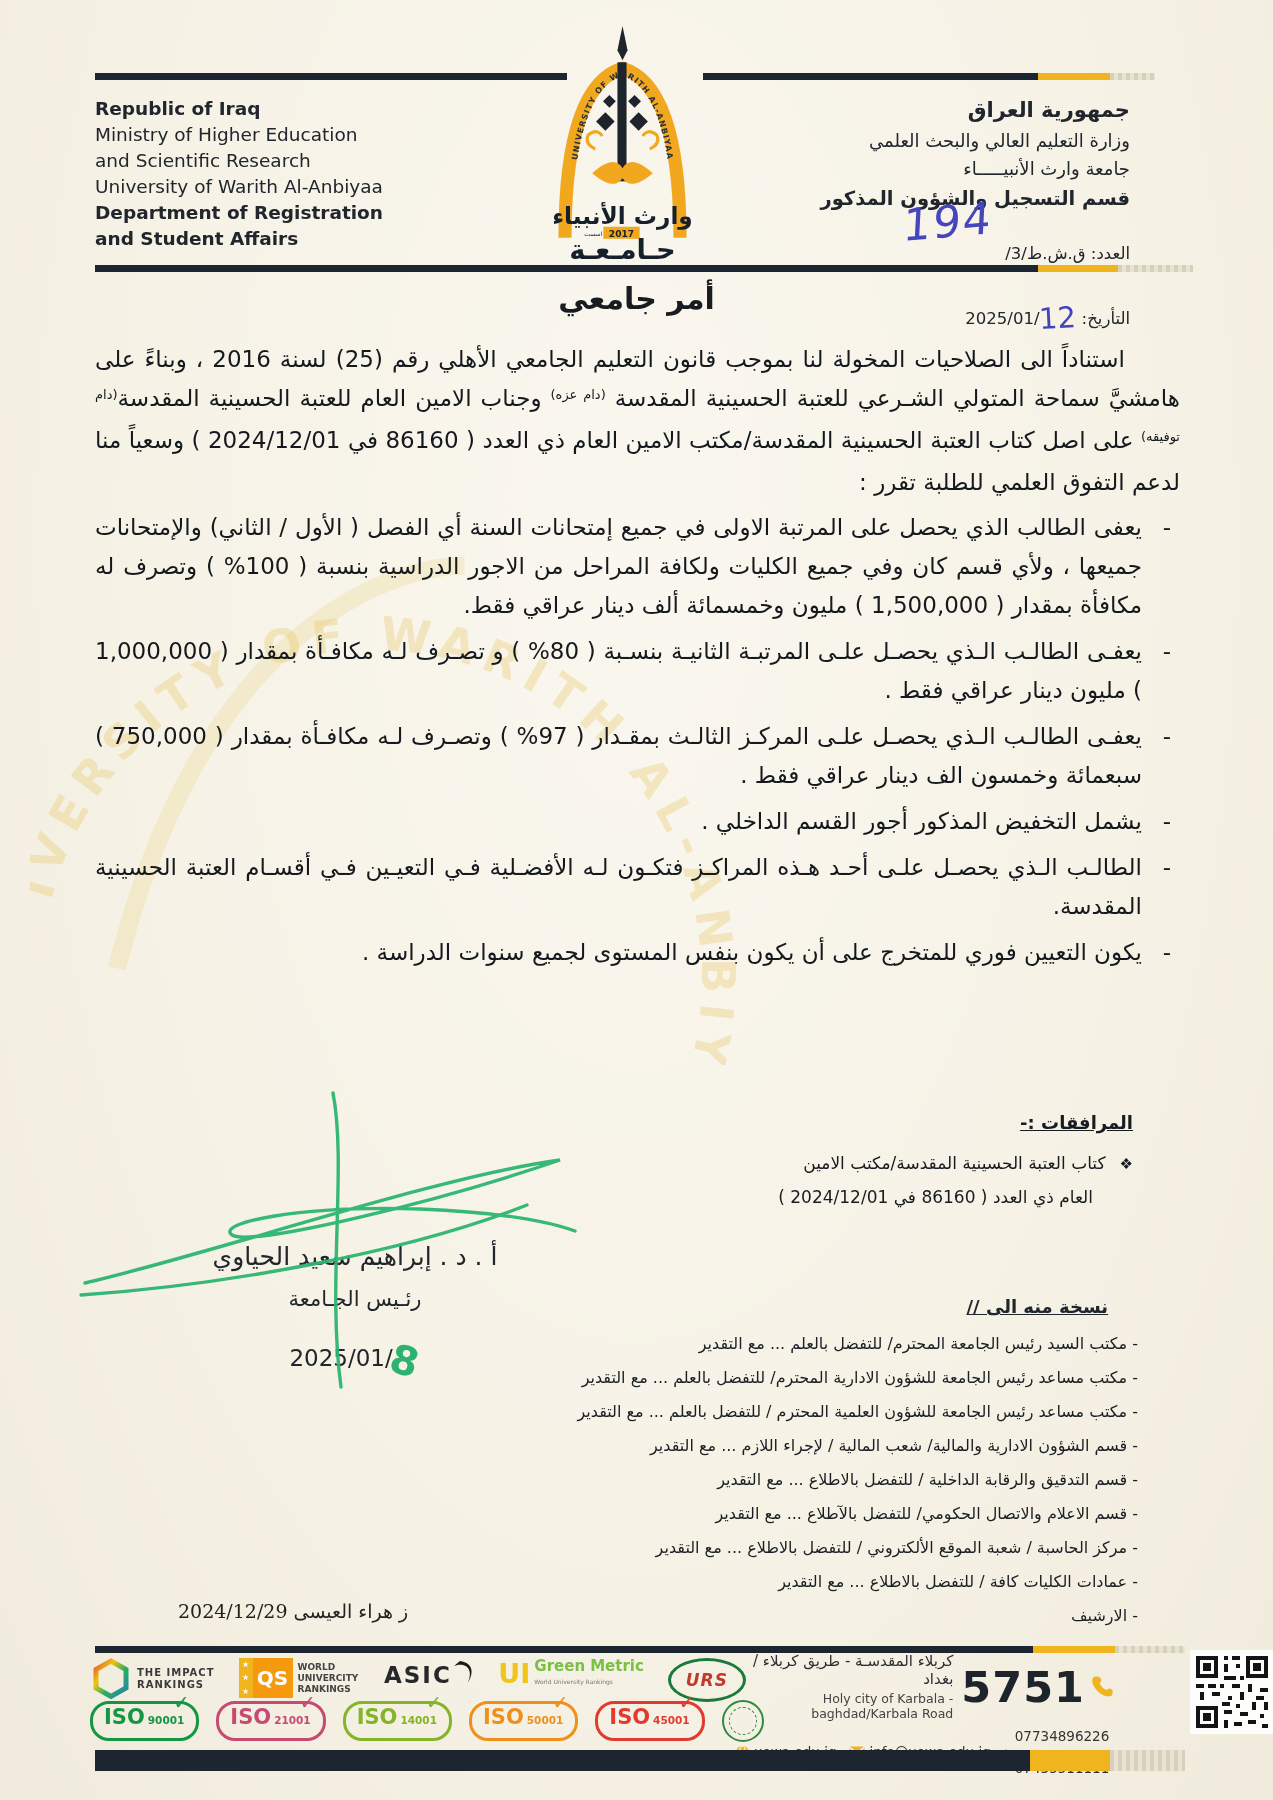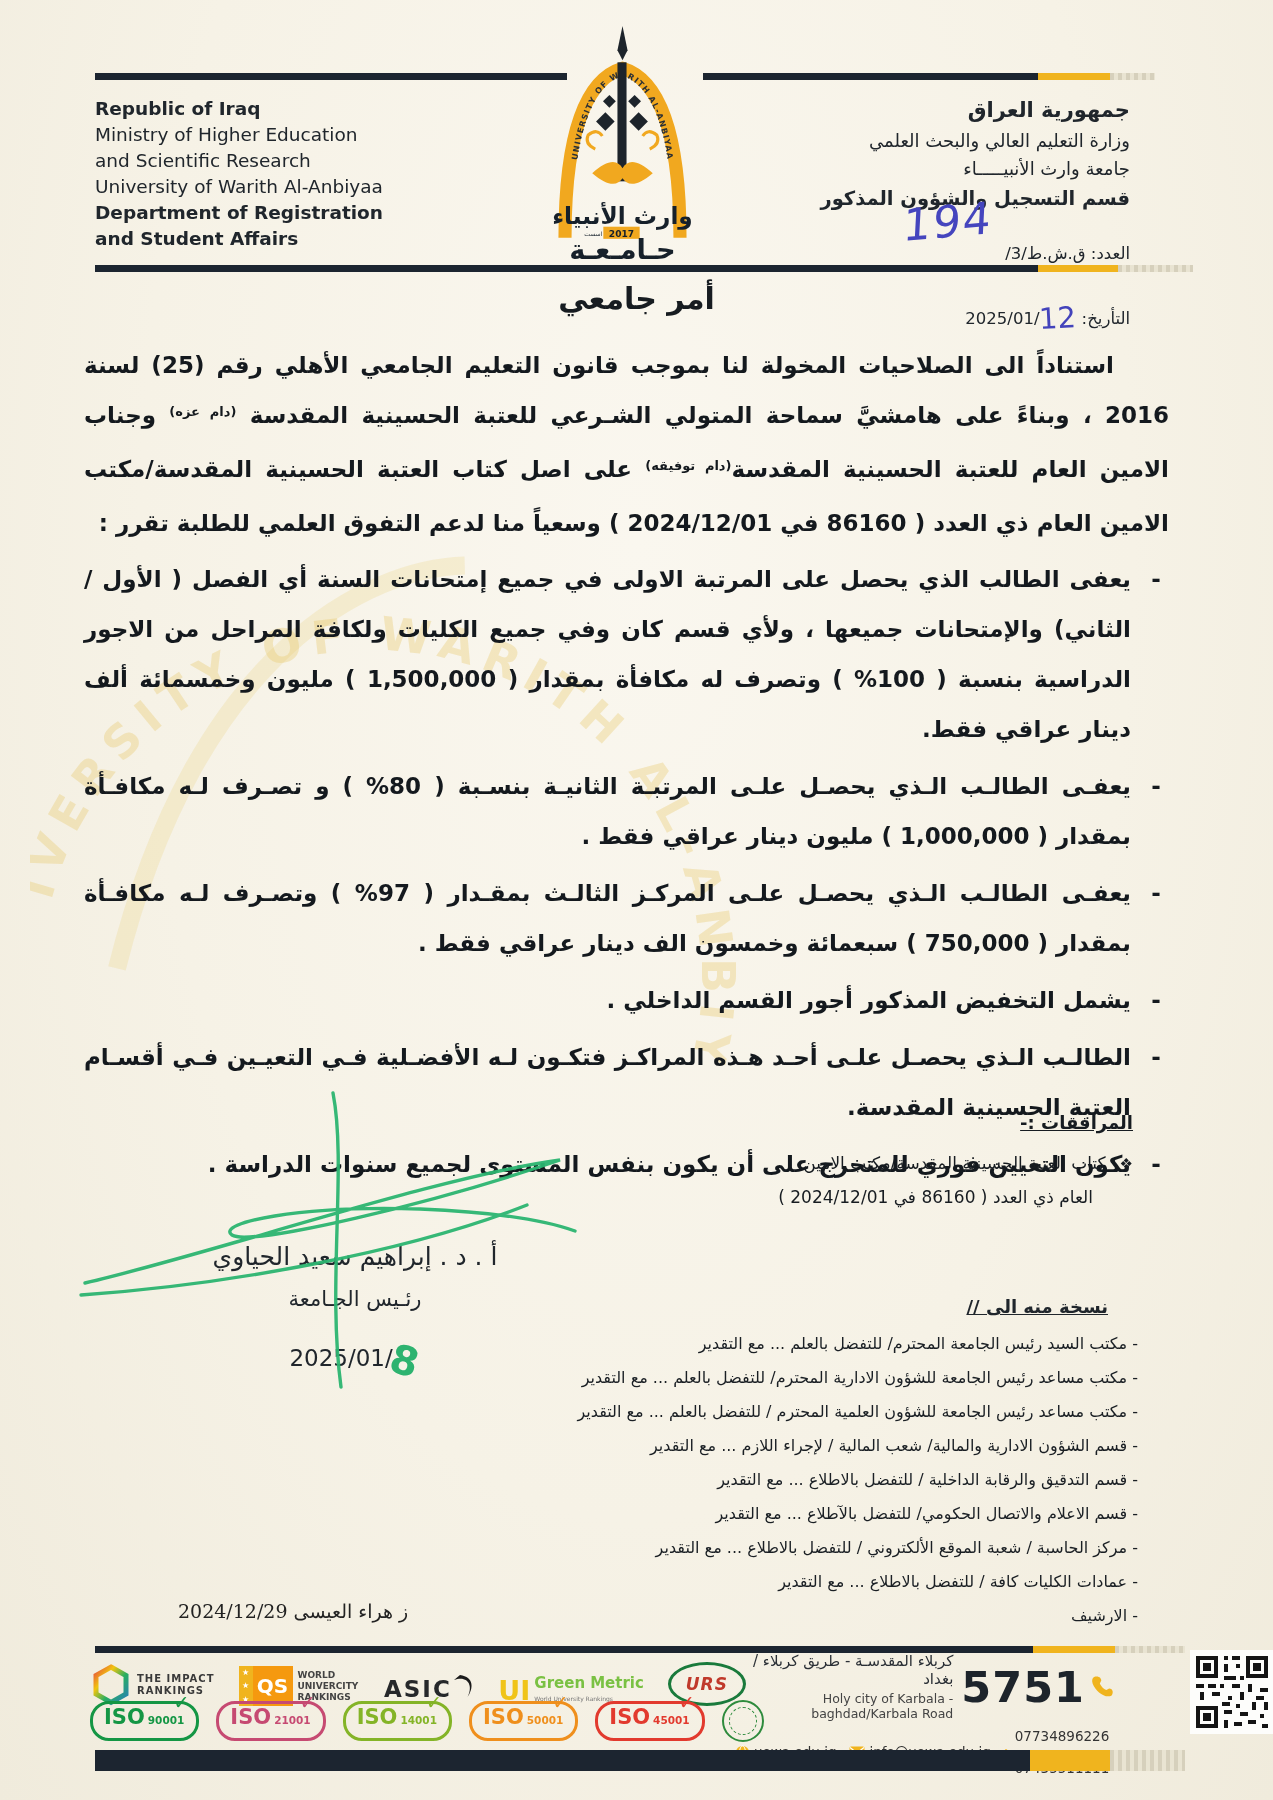--- a/index.html
+++ b/index.html
@@ -23,22 +23,22 @@
   .ha-dept{font-size:19.5px;font-weight:bold;margin-bottom:10px;}
   .ha-num,.ha-date{font-size:16.5px;margin-bottom:10px;margin-top:34px;}
   .hw-docnum{position:absolute;left:903px;top:196px;font-size:44px;color:#4545be;
     transform:rotate(-5deg) skewX(-8deg);letter-spacing:2px;font-weight:500;}
   .hw-day{display:inline-block;color:#4343bb;font-size:29px;font-weight:500;
     transform:translateY(4px) rotate(-3deg);}
   .logo-wrap{position:absolute;left:545px;top:26px;width:155px;height:234px;}
   
   .order-title{position:absolute;left:0;top:281px;width:100%;text-align:center;
     font-size:30px;font-weight:bold;color:#171c21;}
-  .order-body{position:absolute;left:84px;top:340px;width:1085px;direction:rtl;
-    font-size:23px;line-height:50px;color:#14191e;text-align:justify;font-weight:bold;}
+  .order-body{position:absolute;left:95px;top:340px;width:1085px;direction:rtl;
+    font-size:23px;line-height:39px;color:#14191e;text-align:justify;}
   .intro{margin:0 0 6px 0;text-indent:55px;}
   .sup{font-size:13px;position:relative;top:-7px;}
   .bitem{display:flex;gap:12px;margin-bottom:7px;}
   .bdash{flex:0 0 26px;text-align:center;}
   .btext{flex:1;margin:0;text-align:justify;}
   
   .attachments{position:absolute;right:140px;top:1112px;width:380px;direction:rtl;
     text-align:right;font-size:17px;color:#171c21;}
   .att-h{font-weight:bold;text-decoration:underline;font-size:18px;margin-bottom:20px;}
   .att-l1{margin-bottom:14px;}
@@ -53,21 +53,21 @@
   .sig-day{display:inline-block;color:#2db36f;font-size:40px;font-weight:bold;
     transform:rotate(16deg) translateY(9px);}
   
   .distribution{position:absolute;right:135px;top:1296px;width:660px;direction:rtl;text-align:right;}
   .dist-h{font-size:18px;font-weight:bold;text-decoration:underline;margin:0 30px 10px 0;}
   .dist-item{font-size:16px;line-height:34px;color:#1a1f24;}
   .clerk-note{position:absolute;left:178px;top:1600px;direction:rtl;
     font-family:"DejaVu Serif",serif;font-size:19px;color:#222;}
   
   .rank-row{position:absolute;left:92px;top:1658px;height:48px;display:flex;
-    align-items:flex-end;gap:24px;}
+    align-items:flex-start;gap:24px;}
   .rk-txt{font-size:10px;font-weight:bold;letter-spacing:1px;color:#3a3a3a;line-height:12px;}
   .impact{display:flex;align-items:center;gap:7px;}
   .qs{display:flex;align-items:stretch;gap:0;}
   .qs-strip{width:14px;background:#f0b41e;display:flex;flex-direction:column;align-items:center;
     justify-content:space-around;color:#fff;font-size:8px;}
   .qs-box{width:40px;height:40px;background:#f5990f;color:#fff;font-weight:bold;font-size:20px;
     display:flex;align-items:center;justify-content:center;}
   .qs-txt{font-size:9px;font-weight:bold;color:#444;line-height:11px;margin-left:5px;align-self:center;}
   .uigm{display:flex;align-items:center;gap:4px;}
   .ui-big{font-size:27px;font-weight:bold;color:#f0c419;}

